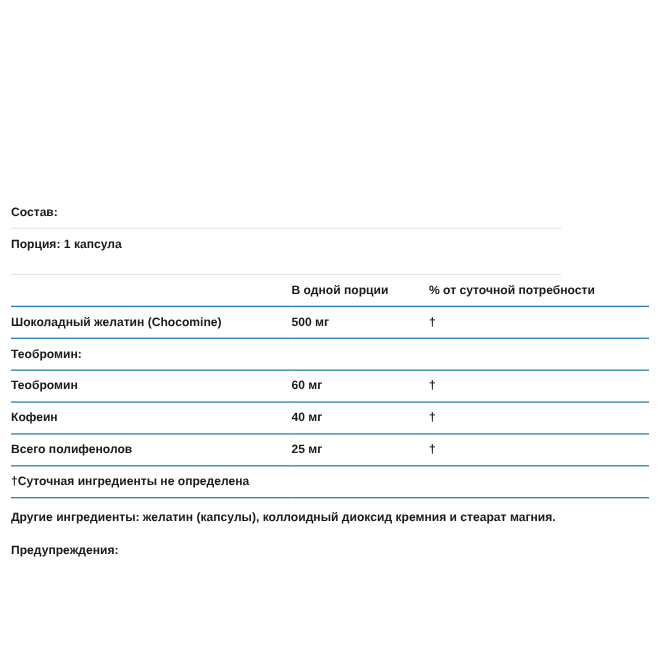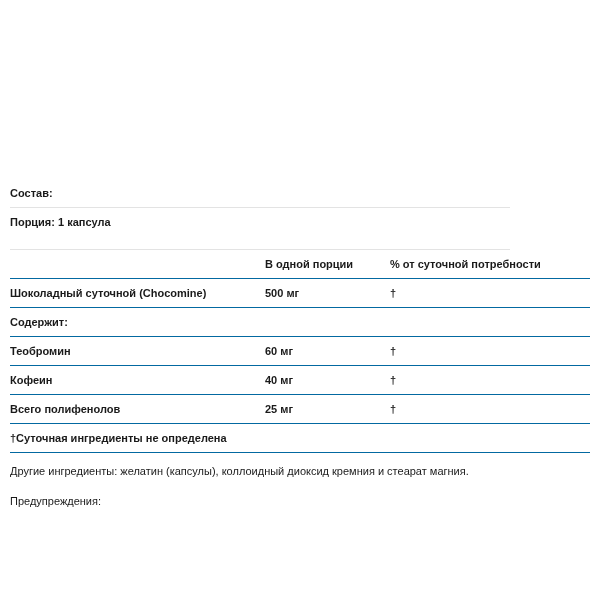--- a/index.html
+++ b/index.html
@@ -68,21 +68,21 @@
   th.col-head-1 { border-bottom: 1px solid #e3e3e3; }
   .row-nested td.name { padding-left: 0; }
   .footnote td {
     font-size: 10.5px;
     border-bottom: 1px solid #e3e3e3;
   }
   .after-block {
     padding-top: 10px;
     font-size: 11px;
     line-height: 16px;
-    font-weight: normal;
+    font-weight: bold;
     color: #1a1a1a;
   }
   .after-block .ingredients {
     padding-bottom: 10px;
   }
   .after-block .warnings {
     padding-top: 4px;
   }
   .dagger {
     font-weight: bold;
@@ -106,26 +106,26 @@
       </colgroup>
       <thead>
         <tr>
           <th class="col-head-1"></th>
           <th>В одной порции</th>
           <th>%  от суточной потребности</th>
         </tr>
       </thead>
       <tbody>
         <tr>
-          <td class="name">Шоколадный суточной (Chocomine)</td>
+          <td class="name">Шоколадный желатин (Chocomine)</td>
           <td>500 мг</td>
           <td class="dagger">†</td>
         </tr>
         <tr>
-          <td class="name">Содержит:</td>
+          <td class="name">Теобромин:</td>
           <td></td>
           <td class="dagger"></td>
         </tr>
         <tr class="row-nested">
           <td class="name">Теобромин</td>
           <td>60 мг</td>
           <td class="dagger">†</td>
         </tr>
         <tr class="row-nested">
           <td class="name">Кофеин</td>

